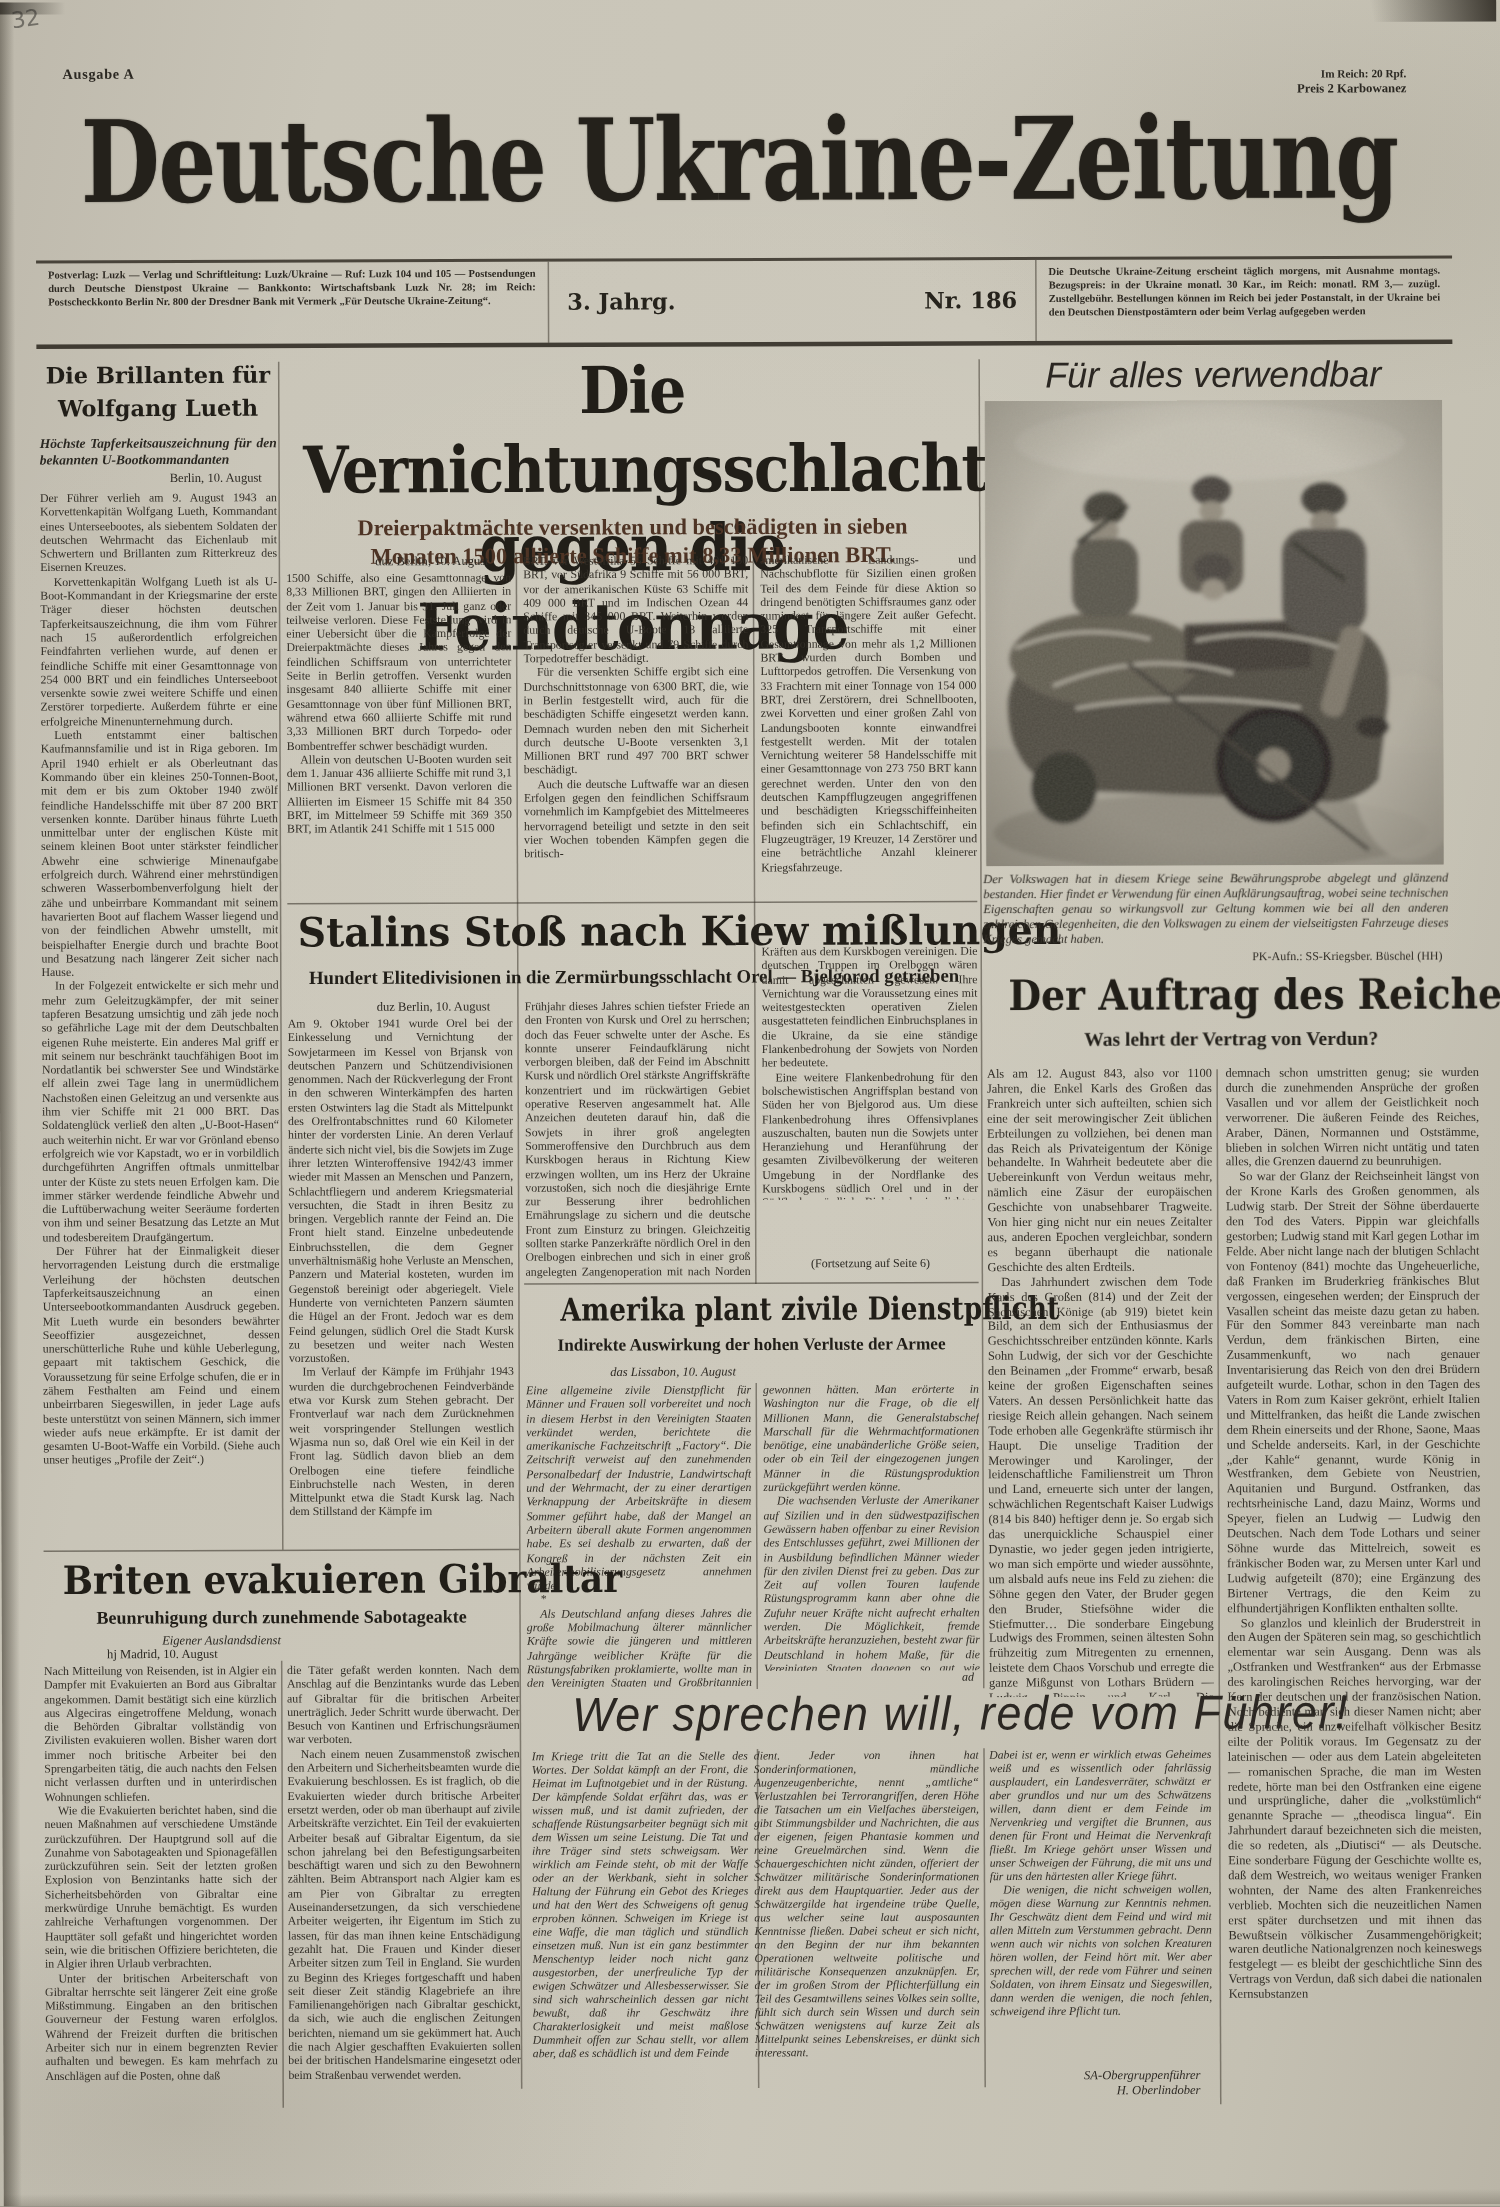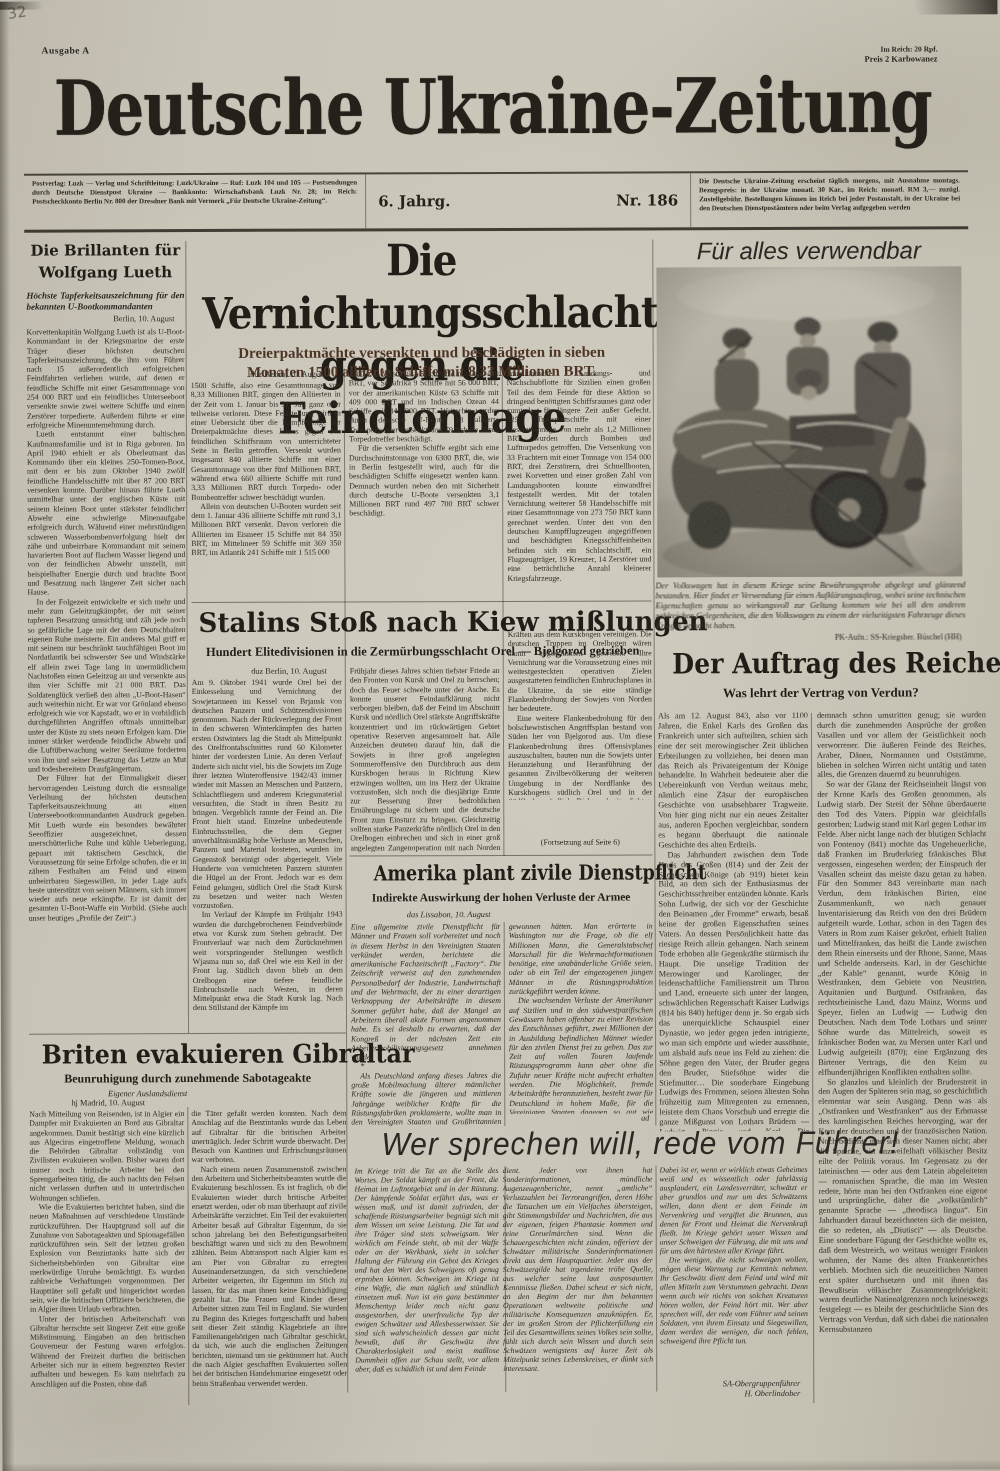--- a/index.html
+++ b/index.html
@@ -57,21 +57,21 @@
     <div class="abs sm-b" style="left:44px;top:44px;font-size:9.5px;letter-spacing:.5px;">Ausgabe A</div>
     <div class="abs" style="left:770px;top:46px;width:170px;text-align:right;font-weight:bold;">
       <div style="font-size:7.5px;">Im Reich: 20 Rpf.</div>
       <div style="font-size:8.5px;">Preis 2 Karbowanez</div>
     </div>
     <div class="abs masthead" style="left:25px;top:72px;width:940px;">Deutsche Ukraine-Zeitung</div>
 
     <div class="infobar">
       <div class="infocell" style="width:325px;">Postverlag: Luzk — Verlag und Schriftleitung: Luzk/Ukraine — Ruf: Luzk 104 und 105 — Postsendungen durch Deutsche Dienstpost Ukraine — Bankkonto: Wirtschaftsbank Luzk Nr. 28; im Reich: Postscheckkonto Berlin Nr. 800 der Dresdner Bank mit Vermerk „Für Deutsche Ukraine-Zeitung“.</div>
       <div class="issue" style="width:300px;">
-        <span>6. Jahrg.</span>
+        <span>3. Jahrg.</span>
         <span>Nr. 186</span>
       </div>
       <div class="infocell" style="flex:1;">Die Deutsche Ukraine-Zeitung erscheint täglich morgens, mit Ausnahme montags. Bezugspreis: in der Ukraine monatl. 30 Kar., im Reich: monatl. RM 3,— zuzügl. Zustellgebühr. Bestellungen können im Reich bei jeder Postanstalt, in der Ukraine bei den Deutschen Dienstpostämtern oder beim Verlag aufgegeben werden</div>
     </div>
 
     <div class="vr" style="left:187px;top:240px;height:792px;"></div>
     <div class="vr" style="left:186px;top:1106px;height:298px;"></div>
     <div class="vr" style="left:345px;top:368px;height:1024px;"></div>
     <div class="vr" style="left:503px;top:368px;height:488px;"></div>
     <div class="vr" style="left:503px;top:922px;height:204px;"></div>
@@ -81,37 +81,39 @@
     <div class="vr" style="left:811px;top:714px;height:690px;"></div>
     <div class="hr" style="left:192px;top:601px;width:460px;"></div>
     <div class="hr" style="left:349px;top:855px;width:303px;"></div>
     <div class="hr" style="left:28px;top:1032px;width:317px;"></div>
 
     <div class="abs hl serifhl preline" style="left:28px;top:238px;width:158px;font-size:15px;line-height:22px;">Die Brillanten für
 Wolfgang Lueth</div>
     <div class="abs sm-b" style="left:28px;top:289px;width:158px;font-size:9px;line-height:11px;text-align:justify;font-style:italic;">Höchste Tapferkeitsauszeichnung für den bekannten U-Bootkommandanten</div>
     <div class="abs dateline" style="left:28px;top:313px;width:148px;">Berlin, 10. August</div>
     <div class="col" style="left:28px;top:326px;width:158px;height:704px;">
+        <p class="para">Der Führer verlieh am 9. August 1943 an Korvettenkapitän Wolfgang Lueth, Kommandant eines Unterseebootes, als siebentem Soldaten der deutschen Wehrmacht das Eichenlaub mit Schwertern und Brillanten zum Ritterkreuz des Eisernen Kreuzes.</p>
         <p class="para">Korvettenkapitän Wolfgang Lueth ist als U-Boot-Kommandant in der Kriegsmarine der erste Träger dieser höchsten deutschen Tapferkeitsauszeichnung, die ihm vom Führer nach 15 außerordentlich erfolgreichen Feindfahrten verliehen wurde, auf denen er feindliche Schiffe mit einer Gesamttonnage von 254 000 BRT und ein feindliches Unterseeboot versenkte sowie zwei weitere Schiffe und einen Zerstörer torpedierte. Außerdem führte er eine erfolgreiche Minenunternehmung durch.</p>
         <p class="para">Lueth entstammt einer baltischen Kaufmannsfamilie und ist in Riga geboren. Im April 1940 erhielt er als Oberleutnant das Kommando über ein kleines 250-Tonnen-Boot, mit dem er bis zum Oktober 1940 zwölf feindliche Handelsschiffe mit über 87 200 BRT versenken konnte. Darüber hinaus führte Lueth unmittelbar unter der englischen Küste mit seinem kleinen Boot unter stärkster feindlicher Abwehr eine schwierige Minenaufgabe erfolgreich durch. Während einer mehrstündigen schweren Wasserbombenverfolgung hielt der zähe und unbeirrbare Kommandant mit seinem havarierten Boot auf flachem Wasser liegend und von der feindlichen Abwehr umstellt, mit beispielhafter Energie durch und brachte Boot und Besatzung nach längerer Zeit sicher nach Hause.</p>
         <p class="para">In der Folgezeit entwickelte er sich mehr und mehr zum Geleitzugkämpfer, der mit seiner tapferen Besatzung umsichtig und zäh jede noch so gefährliche Lage mit der dem Deutschbalten eigenen Ruhe meisterte. Ein anderes Mal griff er mit seinem nur beschränkt tauchfähigen Boot im Nordatlantik bei schwerster See und Windstärke elf allein zwei Tage lang in unermüdlichem Nachstoßen einen Geleitzug an und versenkte aus ihm vier Schiffe mit 21 000 BRT. Das Soldatenglück verließ den alten „U-Boot-Hasen“ auch weiterhin nicht. Er war vor Grönland ebenso erfolgreich wie vor Kapstadt, wo er in vorbildlich durchgeführten Angriffen oftmals unmittelbar unter der Küste zu stets neuen Erfolgen kam. Die immer stärker werdende feindliche Abwehr und die Luftüberwachung weiter Seeräume forderten von ihm und seiner Besatzung das Letzte an Mut und todesbereitem Draufgängertum.</p>
         <p class="para">Der Führer hat der Einmaligkeit dieser hervorragenden Leistung durch die erstmalige Verleihung der höchsten deutschen Tapferkeitsauszeichnung an einen Unterseebootkommandanten Ausdruck gegeben. Mit Lueth wurde ein besonders bewährter Seeoffizier ausgezeichnet, dessen unerschütterliche Ruhe und kühle Ueberlegung, gepaart mit taktischem Geschick, die Voraussetzung für seine Erfolge schufen, die er in zähem Festhalten am Feind und einem unbeirrbaren Siegeswillen, in jeder Lage aufs beste unterstützt von seinen Männern, sich immer wieder aufs neue erkämpfte. Er ist damit der gesamten U-Boot-Waffe ein Vorbild. (Siehe auch unser heutiges „Profile der Zeit“.)</p>
       </div>
 
     <div class="abs hl serifhl preline" style="left:192px;top:234px;width:462px;font-size:41px;line-height:50px;letter-spacing:-1px;transform:scale(.95,1.05);transform-origin:50% 0;">Die Vernichtungsschlacht
 gegen die Feindtonnage</div>
     <div class="abs hl subred" style="left:212px;top:343px;width:422px;font-size:15px;line-height:19px;">Dreierpaktmächte versenkten und beschädigten in sieben Monaten 1500 alliierte Schiffe mit 8,33 Millionen BRT.</div>
     <div class="abs dateline" style="left:192px;top:369px;width:135px;">duz Berlin, 10. August</div>
     <div class="col" style="left:192px;top:380px;width:150px;height:220px;">
         <p class="para">1500 Schiffe, also eine Gesamttonnage von 8,33 Millionen BRT, gingen den Alliierten in der Zeit vom 1. Januar bis 31. Juli ganz oder teilweise verloren. Diese Feststellung wird in einer Uebersicht über die Kampferfolge der Dreierpaktmächte dieses Jahres gegen den feindlichen Schiffsraum von unterrichteter Seite in Berlin getroffen. Versenkt wurden insgesamt 840 alliierte Schiffe mit einer Gesamttonnage von über fünf Millionen BRT, während etwa 660 alliierte Schiffe mit rund 3,33 Millionen BRT durch Torpedo- oder Bombentreffer schwer beschädigt wurden.</p>
         <p class="para">Allein von deutschen U-Booten wurden seit dem 1. Januar 436 alliierte Schiffe mit rund 3,1 Millionen BRT versenkt. Davon verloren die Alliierten im Eismeer 15 Schiffe mit 84 350 BRT, im Mittelmeer 59 Schiffe mit 369 350 BRT, im Atlantik 241 Schiffe mit 1 515 000</p>
       </div>
     <div class="col" style="left:350px;top:369px;width:150px;height:231px;">
         <p class="para">BRT, vor Westafrika 55 Schiffe mit 401 150 BRT, vor Südafrika 9 Schiffe mit 56 000 BRT, vor der amerikanischen Küste 63 Schiffe mit 409 000 BRT und im Indischen Ozean 44 Schiffe mit 345 000 BRT. Weiterhin wurden durch deutsche U-Boote 13 alliierte Transportsegler versenkt und 79 Schiffe durch Torpedotreffer beschädigt.</p>
         <p class="para">Für die versenkten Schiffe ergibt sich eine Durchschnittstonnage von 6300 BRT, die, wie in Berlin festgestellt wird, auch für die beschädigten Schiffe eingesetzt werden kann. Demnach wurden neben den mit Sicherheit durch deutsche U-Boote versenkten 3,1 Millionen BRT rund 497 700 BRT schwer beschädigt.</p>
+        <p class="para">Auch die deutsche Luftwaffe war an diesen Erfolgen gegen den feindlichen Schiffsraum vornehmlich im Kampfgebiet des Mittelmeeres hervorragend beteiligt und setzte in den seit vier Wochen tobenden Kämpfen gegen die britisch-</p>
       </div>
     <div class="col" style="left:508px;top:369px;width:144px;height:231px;">
         <p class="para">amerikanische Landungs- und Nachschubflotte für Sizilien einen großen Teil des dem Feinde für diese Aktion so dringend benötigten Schiffsraumes ganz oder zumindest für längere Zeit außer Gefecht. 325 Transportschiffe mit einer Gesamttonnage von mehr als 1,2 Millionen BRT wurden durch Bomben und Lufttorpedos getroffen. Die Versenkung von 33 Frachtern mit einer Tonnage von 154 000 BRT, drei Zerstörern, drei Schnellbooten, zwei Korvetten und einer großen Zahl von Landungsbooten konnte einwandfrei festgestellt werden. Mit der totalen Vernichtung weiterer 58 Handelsschiffe mit einer Gesamttonnage von 273 750 BRT kann gerechnet werden. Unter den von den deutschen Kampfflugzeugen angegriffenen und beschädigten Kriegsschiffeinheiten befinden sich ein Schlachtschiff, ein Flugzeugträger, 19 Kreuzer, 14 Zerstörer und eine beträchtliche Anzahl kleinerer Kriegsfahrzeuge.</p>
       </div>
 
     <div class="abs hl serifhl nowrap" style="left:192px;top:606px;width:462px;font-size:27px;transform:scaleX(.97);transform-origin:50% 0;">Stalins Stoß nach Kiew mißlungen</div>
     <div class="abs hl" style="left:192px;top:644px;width:462px;font-size:12.5px;">Hundert Elitedivisionen in die Zermürbungsschlacht Orel — Bjelgorod getrieben</div>
     <div class="abs dateline" style="left:192px;top:666px;width:135px;">duz Berlin, 10. August</div>
     <div class="col" style="left:192px;top:677px;width:150px;height:352px;">
         <p class="para">Am 9. Oktober 1941 wurde Orel bei der Einkesselung und Vernichtung der Sowjetarmeen im Kessel von Brjansk von deutschen Panzern und Schützendivisionen genommen. Nach der Rückverlegung der Front in den schweren Winterkämpfen des harten ersten Ostwinters lag die Stadt als Mittelpunkt des Orelfrontabschnittes rund 60 Kilometer hinter der vordersten Linie. An deren Verlauf änderte sich nicht viel, bis die Sowjets im Zuge ihrer letzten Winteroffensive 1942/43 immer wieder mit Massen an Menschen und Panzern, Schlachtfliegern und anderem Kriegsmaterial versuchten, die Stadt in ihren Besitz zu bringen. Vergeblich rannte der Feind an. Die Front hielt stand. Einzelne unbedeutende Einbruchsstellen, die dem Gegner unverhältnismäßig hohe Verluste an Menschen, Panzern und Material kosteten, wurden im Gegenstoß bereinigt oder abgeriegelt. Viele Hunderte von vernichteten Panzern säumten die Hügel an der Front. Jedoch war es dem Feind gelungen, südlich Orel die Stadt Kursk zu besetzen und weiter nach Westen vorzustoßen.</p>

